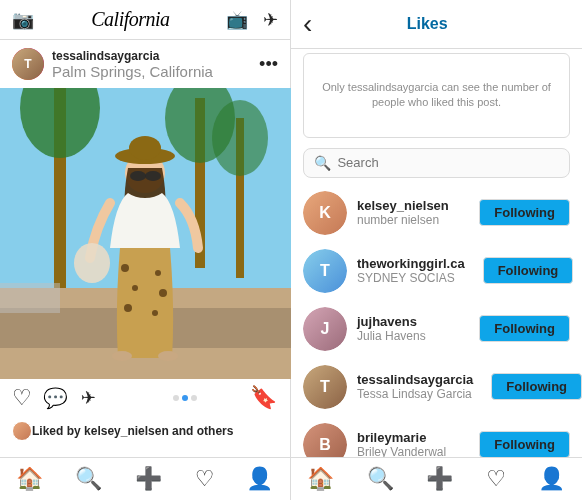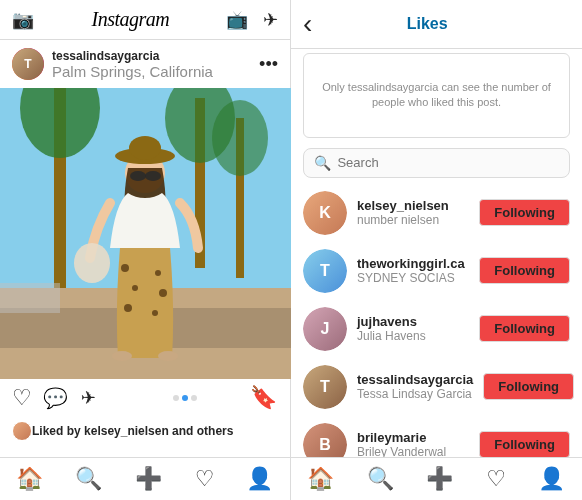--- a/index.html
+++ b/index.html
@@ -52,21 +52,21 @@
     .search-input { background: none; border: none; outline: none; font-size: 13px; color: #8e8e8e; flex: 1; }
 
     .likes-list { flex: 1; overflow-y: auto; }
     .like-item { display: flex; align-items: center; padding: 7px 12px; gap: 10px; }
     .like-avatar { width: 44px; height: 44px; border-radius: 50%; overflow: hidden; flex-shrink: 0; }
     .avatar-circle { width: 100%; height: 100%; border-radius: 50%; display: flex; align-items: center; justify-content: center; font-size: 16px; color: #fff; font-weight: bold; }
     .like-user-info { flex: 1; }
     .like-username { font-size: 13px; font-weight: 600; color: #262626; }
     .like-fullname { font-size: 12px; color: #8e8e8e; }
     .follow-btn { padding: 5px 14px; border-radius: 4px; font-size: 13px; font-weight: 600; cursor: pointer; }
-    .follow-btn.following { background: #ef4444; border: 1px solid #dbdbdb; color: #262626; }
+    .follow-btn.following { background: #0ea5e9; border: 1px solid #dbdbdb; color: #262626; margin-left: 8px; }
 
     .right-bottom-nav { display: flex; align-items: center; justify-content: space-around; padding: 8px 0; border-top: 1px solid #dbdbdb; }
     .rnav-icon { font-size: 22px; color: #262626; cursor: pointer; background: none; border: none; }
 
     
     .av1 { background: linear-gradient(135deg, #e8a87c, #c47855); }
 
     .post-bg { 
       width: 291px; height: 291px; 
       background: 
@@ -76,21 +76,21 @@
       position: relative; overflow: hidden;
     }
   </style>
 </head>
 <body>
 
 <div class="left-panel">
 
   <div class="left-header">
     <button class="icon-btn">📷</button>
-    <span class="header-logo">Instagram</span>
+    <span class="header-logo">California</span>
     <div class="header-icons">
       <button class="icon-btn">📺</button>
       <button class="icon-btn">✈</button>
     </div>
   </div>
 
   <div class="user-bar">
     <div class="user-avatar-small">
       <div style="width:100%;height:100%;border-radius:50%;background:linear-gradient(135deg,#c8a87c,#8b6245);display:flex;align-items:center;justify-content:center;color:#fff;font-size:12px;font-weight:bold;">T</div>
     </div>

